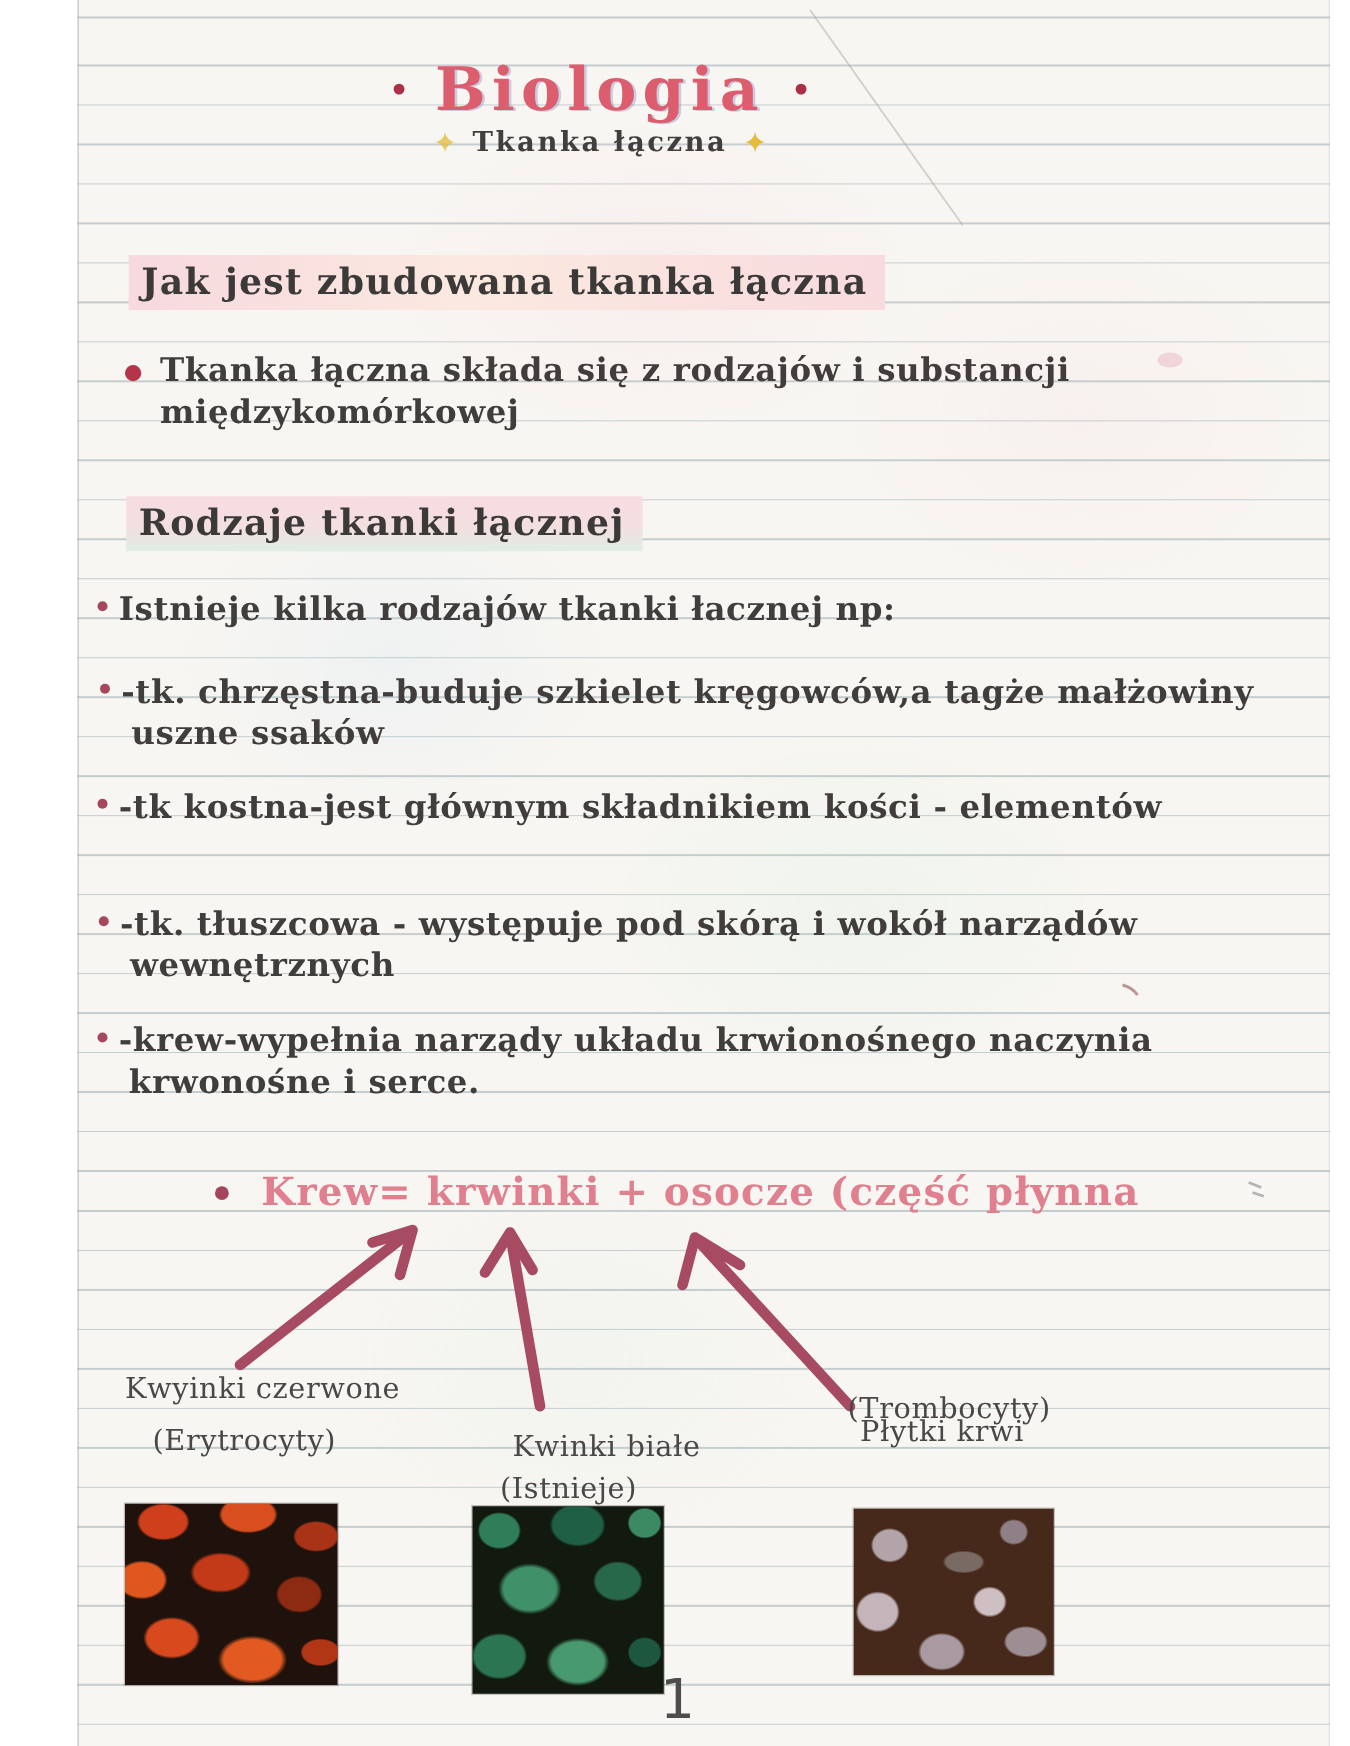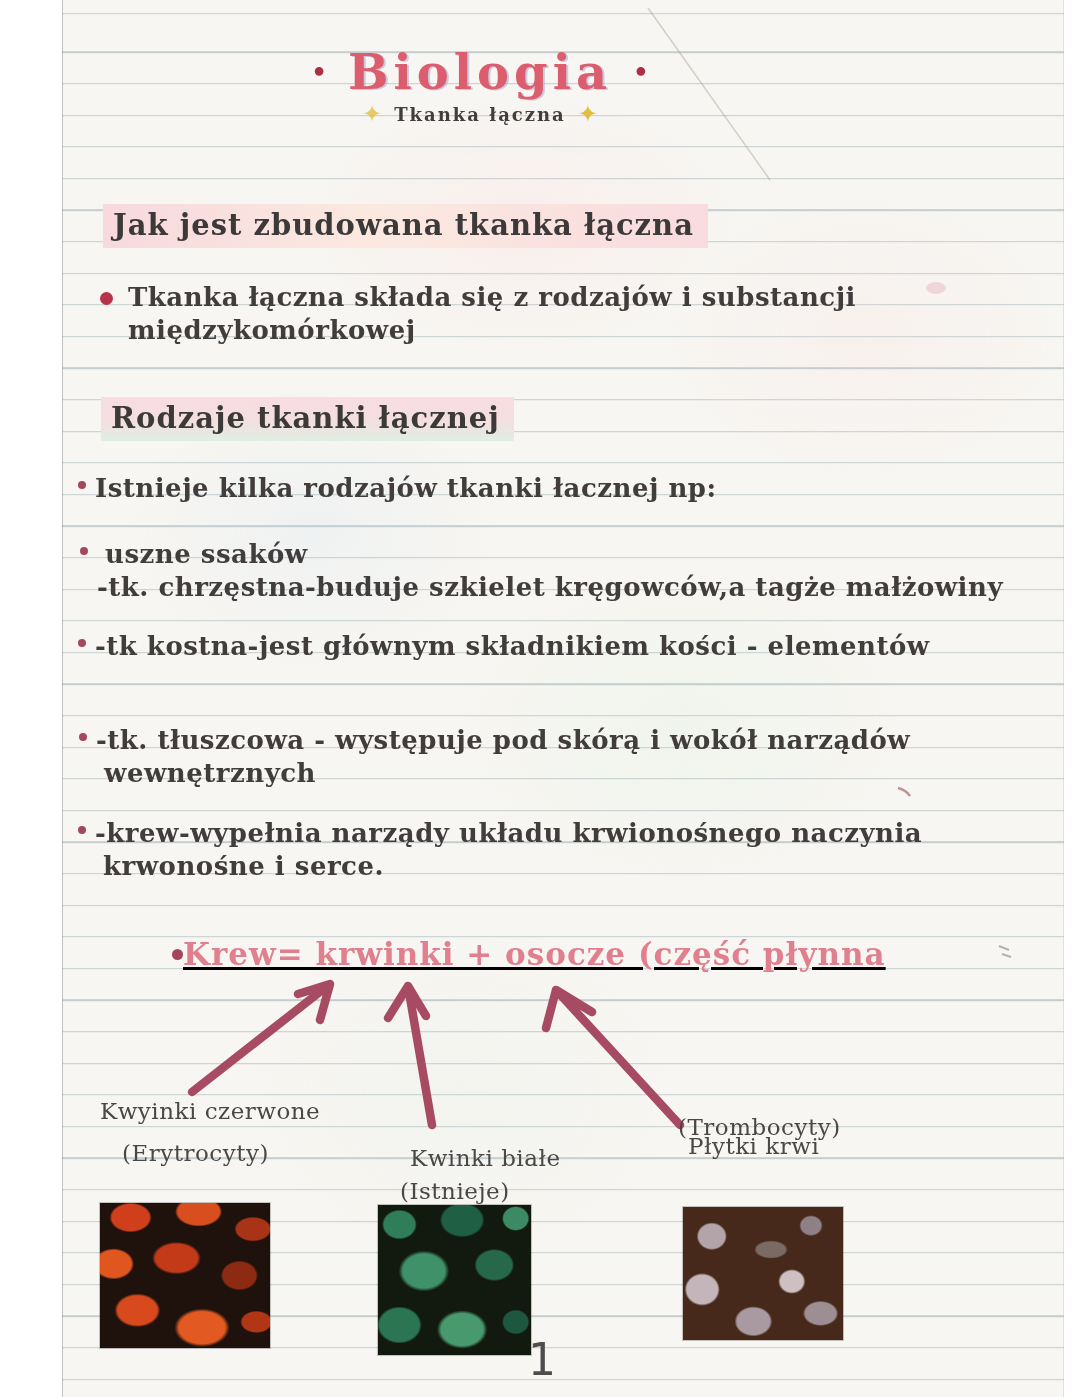--- a/index.html
+++ b/index.html
@@ -27,37 +27,37 @@
   .abs{position:absolute;white-space:nowrap;}
 
   
   .title-row{left:170px;top:44px;width:620px;display:flex;align-items:center;
              justify-content:center;gap:20px;}
   .title{font-size:48px;font-weight:bold;letter-spacing:5px;color:#dc5e6e;
          text-shadow:2px 1px 0 rgba(146,150,202,0.45);}
   .title-dot{font-size:30px;color:#ab2f47;}
   .subtitle-row{left:170px;top:100px;width:620px;display:flex;align-items:center;
                 justify-content:center;gap:12px;}
-  .subtitle{font-size:18px;font-weight:bold;letter-spacing:2px;color:#423e3d;text-align:right;}
+  .subtitle{font-size:22px;font-weight:bold;letter-spacing:2px;color:#423e3d;text-align:right;}
   .sparkle{font-size:24px;color:#e3bd3b;}
   .sparkle.dim{opacity:.75;}
 
   .h1{font-size:29px;font-weight:bold;color:#3c3a39;letter-spacing:1px;
       padding:4px 14px 6px 10px;
       background:linear-gradient(90deg,#f7d9de 0%,#fbe9e0 45%,#f8dbde 100%);}
   .hl-green{background:linear-gradient(180deg,#f8dce2 0%,#f3dfe0 55%,#dfeee3 100%);}
 
   .line{font-size:26px;font-weight:bold;color:#413d3c;letter-spacing:.5px;
         line-height:33px;}
   .item{position:absolute;}
   .item .b{position:absolute;left:-17px;top:9px;width:8px;height:8px;border-radius:50%;
            background:#a5485e;font-size:0;}
   .dot-big{width:13px;height:13px;border-radius:50%;background:#b5344a;font-size:0;}
 
-  .krew-row{left:172px;top:936px;display:flex;align-items:center;text-decoration:underline;}
+  .krew-row{left:172px;top:936px;display:flex;align-items:center;gap:26px;}
   .krew-dot{width:11px;height:11px;border-radius:50%;background:#a4455c;font-size:0;}
   .krew-text{font-size:31px;font-weight:bold;letter-spacing:1px;color:#e0808f;}
 
   .cap{font-size:23px;font-weight:normal;color:#4a4747;letter-spacing:.5px;}
 
   
   .photo{position:absolute;box-shadow:0 0 0 1px rgba(40,30,25,0.25);}
   .ph-red{left:100px;top:1203px;width:170px;height:145px;
     background:
       radial-gradient(ellipse 34px 24px at 18% 10%, #cf3f1c 0 55%, rgba(0,0,0,0) 62%),
@@ -128,22 +128,22 @@
 
 <div class="abs h1 hl-green" style="left:101px;top:397px">Rodzaje tkanki łącznej</div>
 
 <div class="item" style="left:95px;top:472px">
   <span class="b"></span>
   <div class="line">Istnieje kilka rodzajów tkanki łacznej np:</div>
 </div>
 
 <div class="item" style="left:97px;top:538px">
   <span class="b"></span>
+  <div class="line">-tk. chrzęstna-buduje szkielet kręgowców,a tagże małżowiny</div>
   <div class="line" style="padding-left:8px">uszne ssaków</div>
-  <div class="line">-tk. chrzęstna-buduje szkielet kręgowców,a tagże małżowiny</div>
 </div>
 
 <div class="item" style="left:95px;top:630px">
   <span class="b"></span>
   <div class="line">-tk kostna-jest głównym składnikiem kości - elementów</div>
 </div>
 
 <div class="item" style="left:96px;top:724px">
   <span class="b"></span>
   <div class="line">-tk. tłuszcowa - występuje pod skórą i wokół narządów</div>

